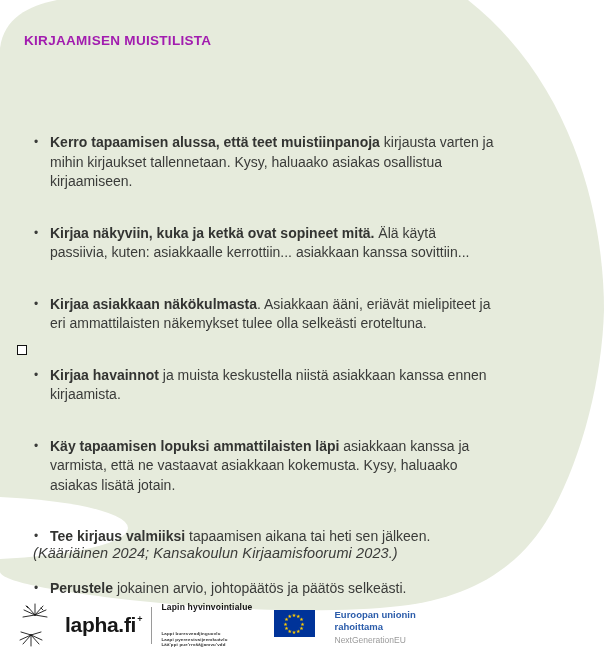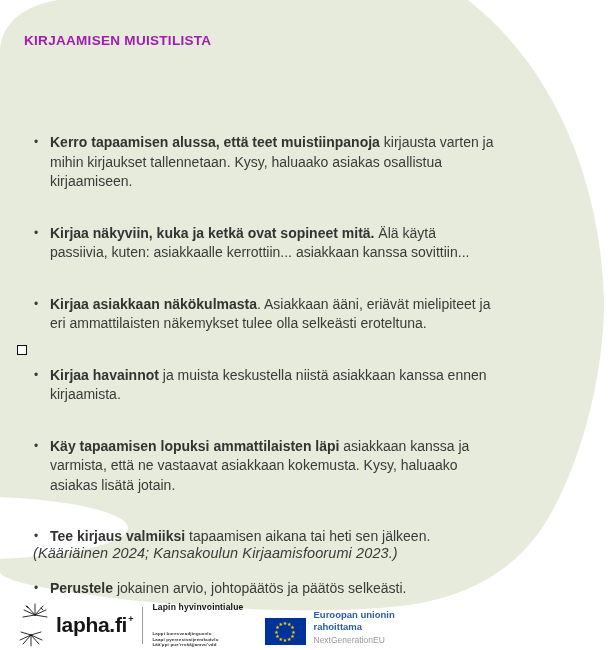--- a/index.html
+++ b/index.html
@@ -37,31 +37,31 @@
   .citation{
     position:absolute;left:17px;top:529px;margin:16px;
     font-size:14.5px;font-style:italic;color:#3b3c3a;letter-spacing:.1px;
   }
 
   
   .footer{
     position:absolute;left:16px;top:601px;height:48px;
     display:flex;align-items:center;gap:9px;
   }
-  .lapha-logo{display:flex;align-items:center;gap:4px;}
+  .lapha-logo{display:flex;align-items:center;gap:13px;}
   .lapha-wordmark{
     font-size:21px;font-weight:bold;color:#161616;letter-spacing:-.3px;
   }
   .lapha-spark{font-size:9px;font-weight:bold;color:#161616;vertical-align:10px;margin-left:1px;}
   .footer-divider{width:1px;height:37px;background:#9a9a9a;}
   .lapin-block{display:flex;flex-direction:column;justify-content:center;}
   .lapin-name{font-size:8.5px;font-weight:bold;color:#121212;margin-bottom:19px;letter-spacing:.2px;}
   .lapin-sami{font-size:4.4px;line-height:5.4px;color:#2e2e2e;font-weight:bold;letter-spacing:.2px;}
 
-  .eu-block{display:flex;align-items:flex-end;gap:8px;margin-left:12px;}
+  .eu-block{display:flex;align-items:flex-start;gap:20px;margin-left:12px;}
   .eu-flag{
     position:relative;width:41px;height:27px;background:#003399;flex:0 0 auto;margin-top:5px;
   }
   .eu-star{
     position:absolute;transform:translate(-50%,-50%);
     font-size:5px;color:#ffcc00;line-height:5px;
   }
   .eu-texts{display:flex;flex-direction:column;margin-top:4px;}
   .eu-funding{font-size:9.5px;line-height:11.5px;font-weight:bold;color:#2b5caa;}
   .eu-program{font-size:8.5px;color:#9a9a9a;margin-top:3px;}

